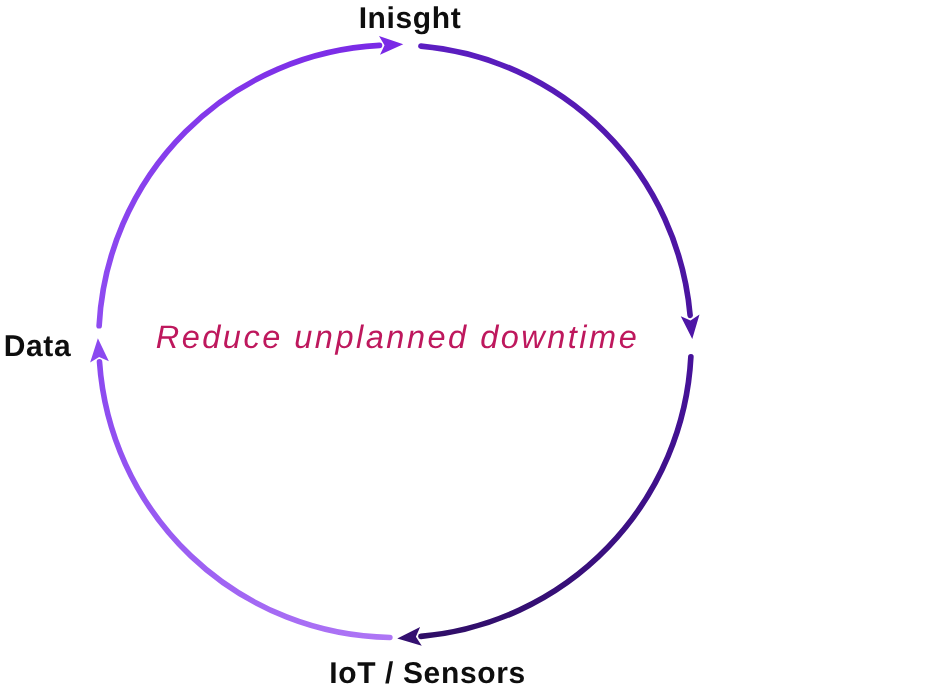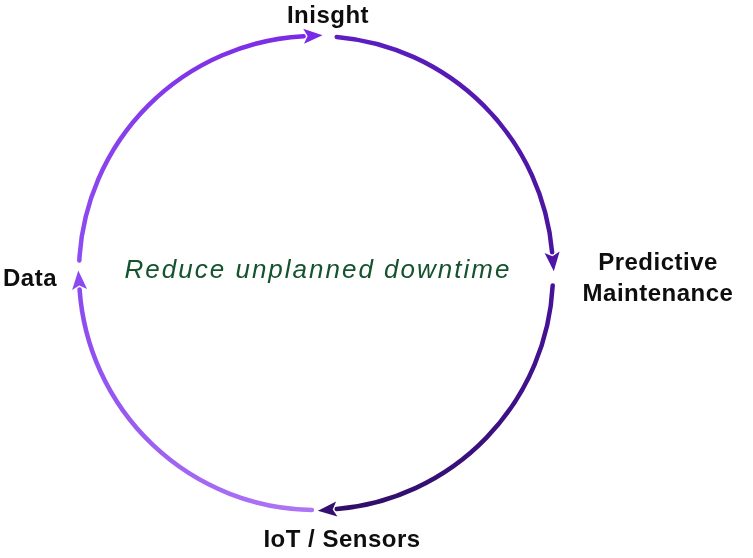--- a/index.html
+++ b/index.html
@@ -54,21 +54,21 @@
     left: 3px;
     top: 263px;
   }
   .center-text {
     position: absolute;
     left: 318px;
     top: 254px;
     transform: translateX(-50%);
     width: 480px;
     text-align: center;
-    color: #14532d;
+    color: #be185d;
     font-style: italic;
     font-weight: 400;
     font-size: 26px;
     letter-spacing: 2px;
     line-height: 31px;
     white-space: nowrap;
   }
 </style>
 </head>
 <body>
@@ -103,24 +103,20 @@
 
     <path d="M 552.7 285.4 A 237 237 0 0 1 336.7 509.1" fill="none" stroke="url(#gradC)" stroke-width="4.5" stroke-linecap="round"></path>
     <polygon points="317.8,510.8 337.4,516.6 332.7,509.4 336.1,501.6" fill="#341070"></polygon>
 
     <path d="M 311.9 510.0 A 237 237 0 0 1 79.6 289.5" fill="none" stroke="url(#gradD)" stroke-width="4.5" stroke-linecap="round"></path>
     <polygon points="78.3,270.5 72.1,290.0 79.3,285.5 87.1,289.0" fill="#8b49f0"></polygon>
   </svg>
 
   <div class="node-label label-top">Inisght</div>
 
-  <div class="node-label label-right">
-    <div>Predictive</div>
-    <div>Maintenance</div>
-  </div>
 
   <div class="node-label label-bottom">IoT / Sensors</div>
 
   <div class="node-label label-left">Data</div>
 
   <div class="center-text">
     <div>Reduce unplanned downtime</div>
   </div>
 
 </div>

